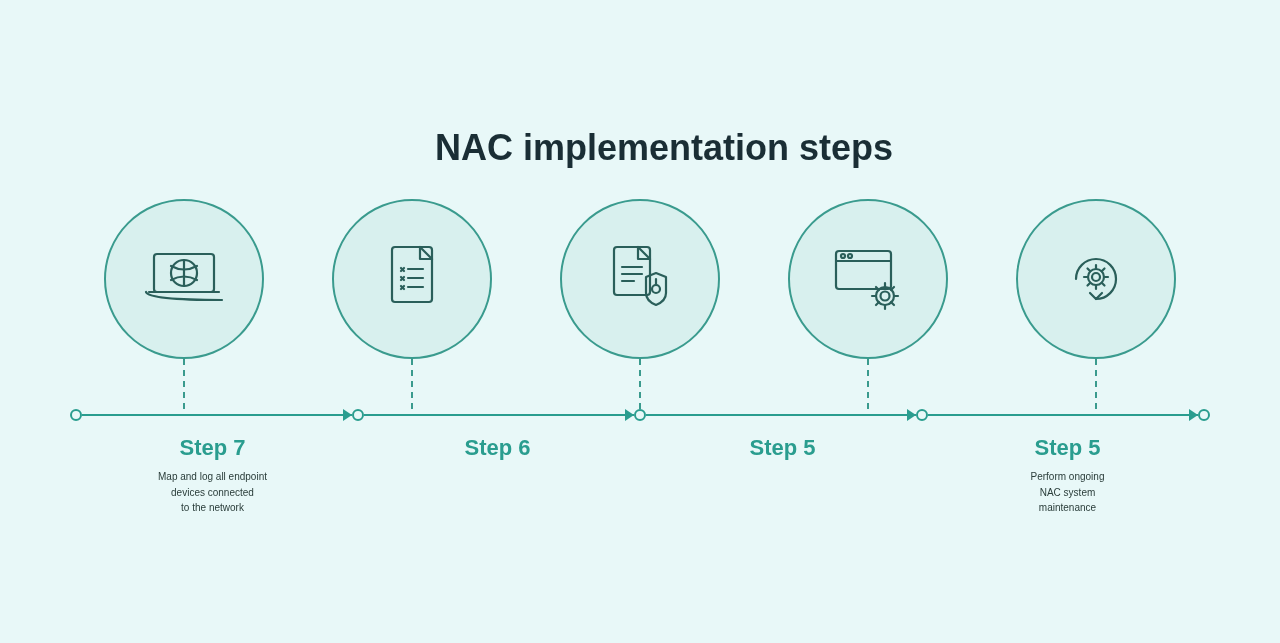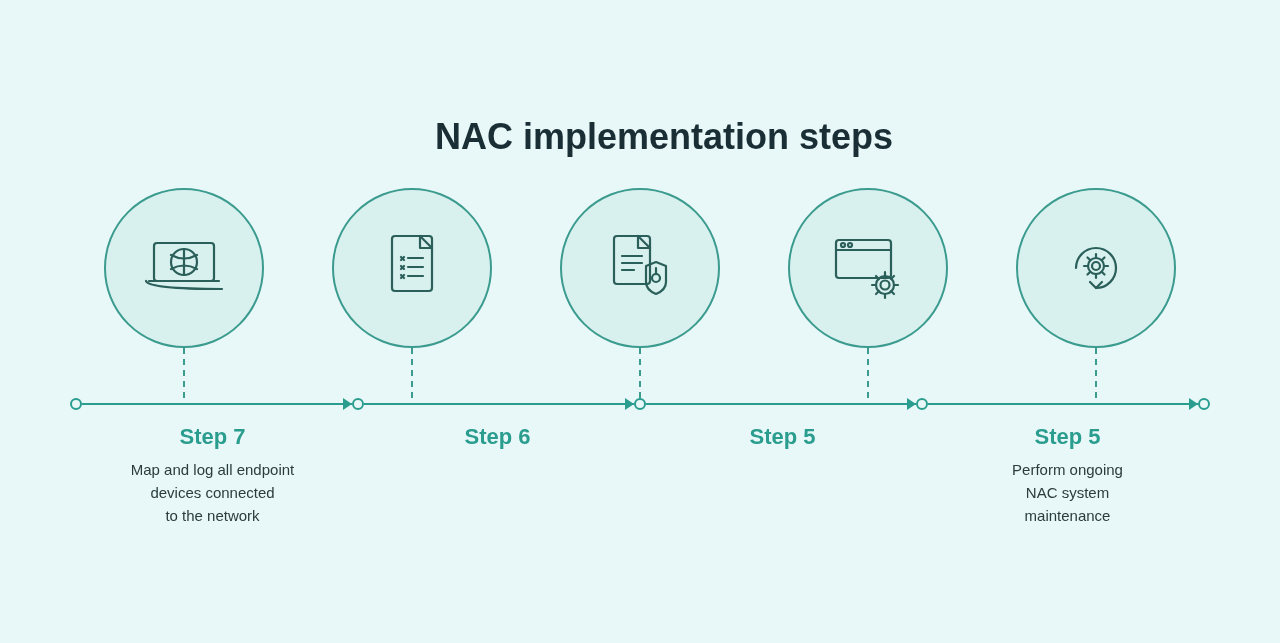--- a/index.html
+++ b/index.html
@@ -52,21 +52,21 @@
 
     .step-label {
       font-size: 22px;
       font-weight: 700;
       color: #2a9d8f;
       margin-bottom: 8px;
       text-align: center;
     }
 
     .step-description {
-      font-size: 15px;
+      font-size: 10px;
       color: #2a3d3a;
       text-align: center;
       line-height: 1.55;
     }
 
     .steps-upper {
       display: flex;
       width: 1140px;
       margin-bottom: 0;
     }

